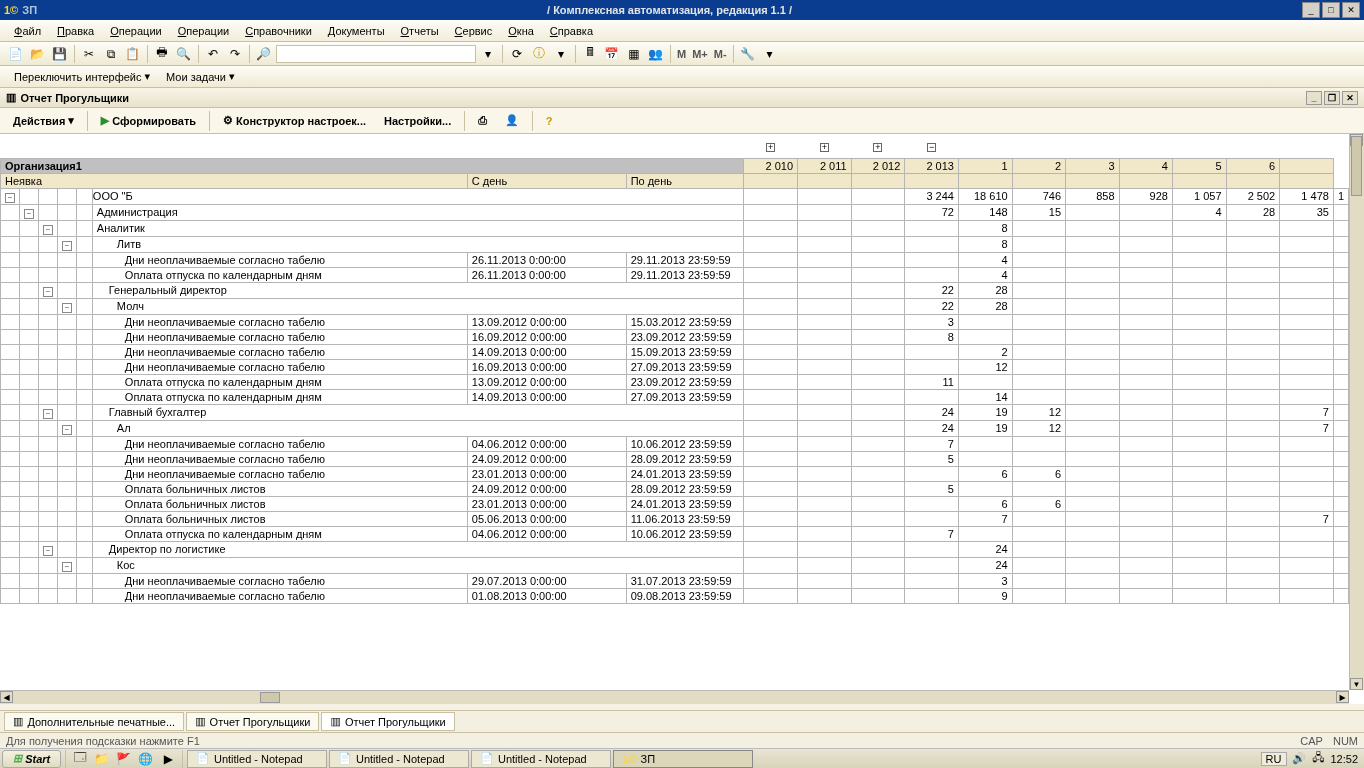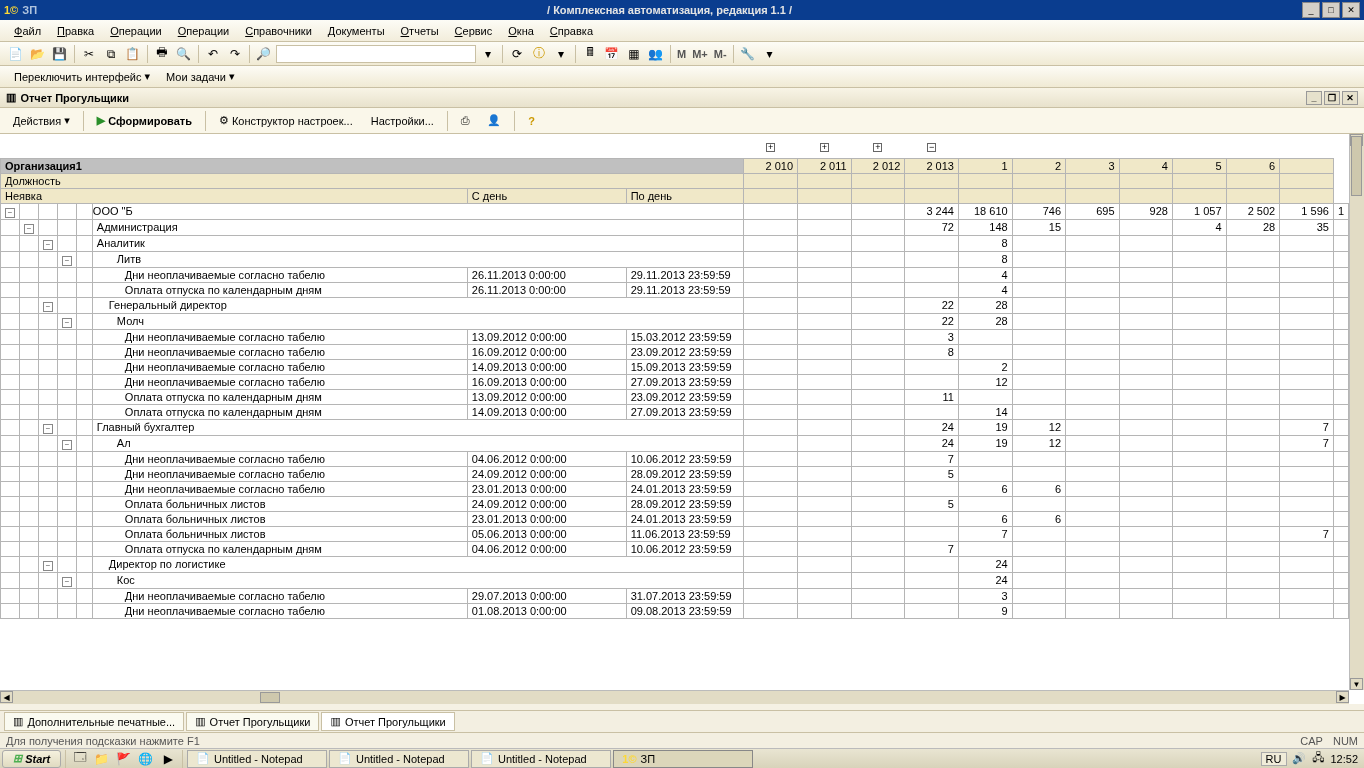--- a/index.html
+++ b/index.html
@@ -23,21 +23,21 @@
 .tb-txt { font-weight: bold; color: #555; padding: 0 2px; cursor: pointer; }
 
 .toolbar2 { height: 22px; background: linear-gradient(#fdfcf6, #f0ead4); border-bottom: 1px solid #c9c0a4; display: flex; align-items: center; padding: 0 8px; gap: 4px; }
 .toolbar2 .tb2 { padding: 2px 6px; cursor: pointer; display:flex; align-items:center; gap:3px; }
 
 .report-header { height: 20px; background: linear-gradient(#f8f4e6, #e8e2cc); border-bottom: 1px solid #c9c0a4; display: flex; align-items: center; padding: 0 6px; font-weight: bold; }
 .report-header .wctl { margin-left: auto; display: flex; gap: 2px; }
 .report-header .wbtn { width: 16px; height: 14px; border: 1px solid #999; background: #e6e1cc; display:inline-flex;align-items:center;justify-content:center;font-size:9px;cursor:pointer; }
 
 .report-toolbar { height: 26px; background: #faf7ea; border-bottom: 1px solid #c9c0a4; display: flex; align-items: center; padding: 0 6px; gap: 4px; }
-.rtb-btn { padding: 2px 6px; cursor: pointer; display:flex; align-items:center; gap:3px; border:1px solid transparent; }
+.rtb-btn { padding: 2px 6px; cursor: pointer; display:flex; align-items:center; gap:3px; border:1px solid transparent;font-weight:bold; }
 .rtb-sep { width:1px; height:20px; background:#c9c0a4; margin:0 2px; }
 
 .report-area { position: relative; height: 570px; background: #fff; overflow: hidden; }
 .grid-scroll { position:absolute; left:0; top:0; right:15px; bottom:14px; overflow:hidden; }
 .grid { border-collapse: collapse; font-size: 11px; }
 .grid td, .grid th { border: 1px solid #b5b5b5; padding: 1px 4px; white-space: nowrap; height: 15px; }
 .hdr td { background: #f0e8c8; font-weight: normal; }
 .year-cell { text-align: right; }
 .days-cell { text-align:left; }
 .num { text-align: right; }
@@ -197,34 +197,20 @@
             <td class="year-cell">2 013</td>
             <td class="year-cell">1</td>
             <td class="year-cell">2</td>
             <td class="year-cell">3</td>
             <td class="year-cell">4</td>
             <td class="year-cell">5</td>
             <td class="year-cell">6</td>
             <td class="year-cell"></td>
           </tr>
           <tr class="hdr">
-            <td colspan="8">Должность</td>
-            <td></td>
-            <td></td>
-            <td></td>
-            <td></td>
-            <td></td>
-            <td></td>
-            <td></td>
-            <td></td>
-            <td></td>
-            <td></td>
-            <td></td>
-          </tr>
-          <tr class="hdr">
             <td colspan="6">Неявка</td>
             <td>С день</td>
             <td>По день</td>
             <td></td>
             <td></td>
             <td></td>
             <td></td>
             <td></td>
             <td></td>
             <td></td>
@@ -239,25 +225,25 @@
             <td class="tree-col"></td>
             <td class="tree-col"></td>
             <td class="tree-col"></td>
             <td colspan="3" style="padding-left:0px">ООО "Б</td>
             <td class="num"></td>
             <td class="num"></td>
             <td class="num"></td>
             <td class="num">3 244</td>
             <td class="num">18 610</td>
             <td class="num">746</td>
-            <td class="num">695</td>
+            <td class="num">858</td>
             <td class="num">928</td>
             <td class="num">1 057</td>
             <td class="num">2 502</td>
-            <td class="num">1 596</td>
+            <td class="num">1 478</td>
             <td class="num">1</td>
           </tr>
           <tr>
             <td class="tree-col"></td>
             <td class="tree-col"><span class="tree-box">−</span></td>
             <td class="tree-col"></td>
             <td class="tree-col"></td>
             <td class="tree-col"></td>
             <td colspan="3" style="padding-left:4px">Администрация</td>
             <td class="num"></td>
@@ -528,21 +514,21 @@
             <td class="num"></td>
             <td class="num"></td>
             <td class="num"></td>
           </tr>
           <tr>
             <td class="tree-col"></td>
             <td class="tree-col"></td>
             <td class="tree-col"><span class="tree-box">−</span></td>
             <td class="tree-col"></td>
             <td class="tree-col"></td>
-            <td colspan="3" style="padding-left:4px">Главный бухгалтер</td>
+            <td colspan="3" style="padding-left:16px">Главный бухгалтер</td>
             <td class="num"></td>
             <td class="num"></td>
             <td class="num"></td>
             <td class="num">24</td>
             <td class="num">19</td>
             <td class="num">12</td>
             <td class="num"></td>
             <td class="num"></td>
             <td class="num"></td>
             <td class="num"></td>

